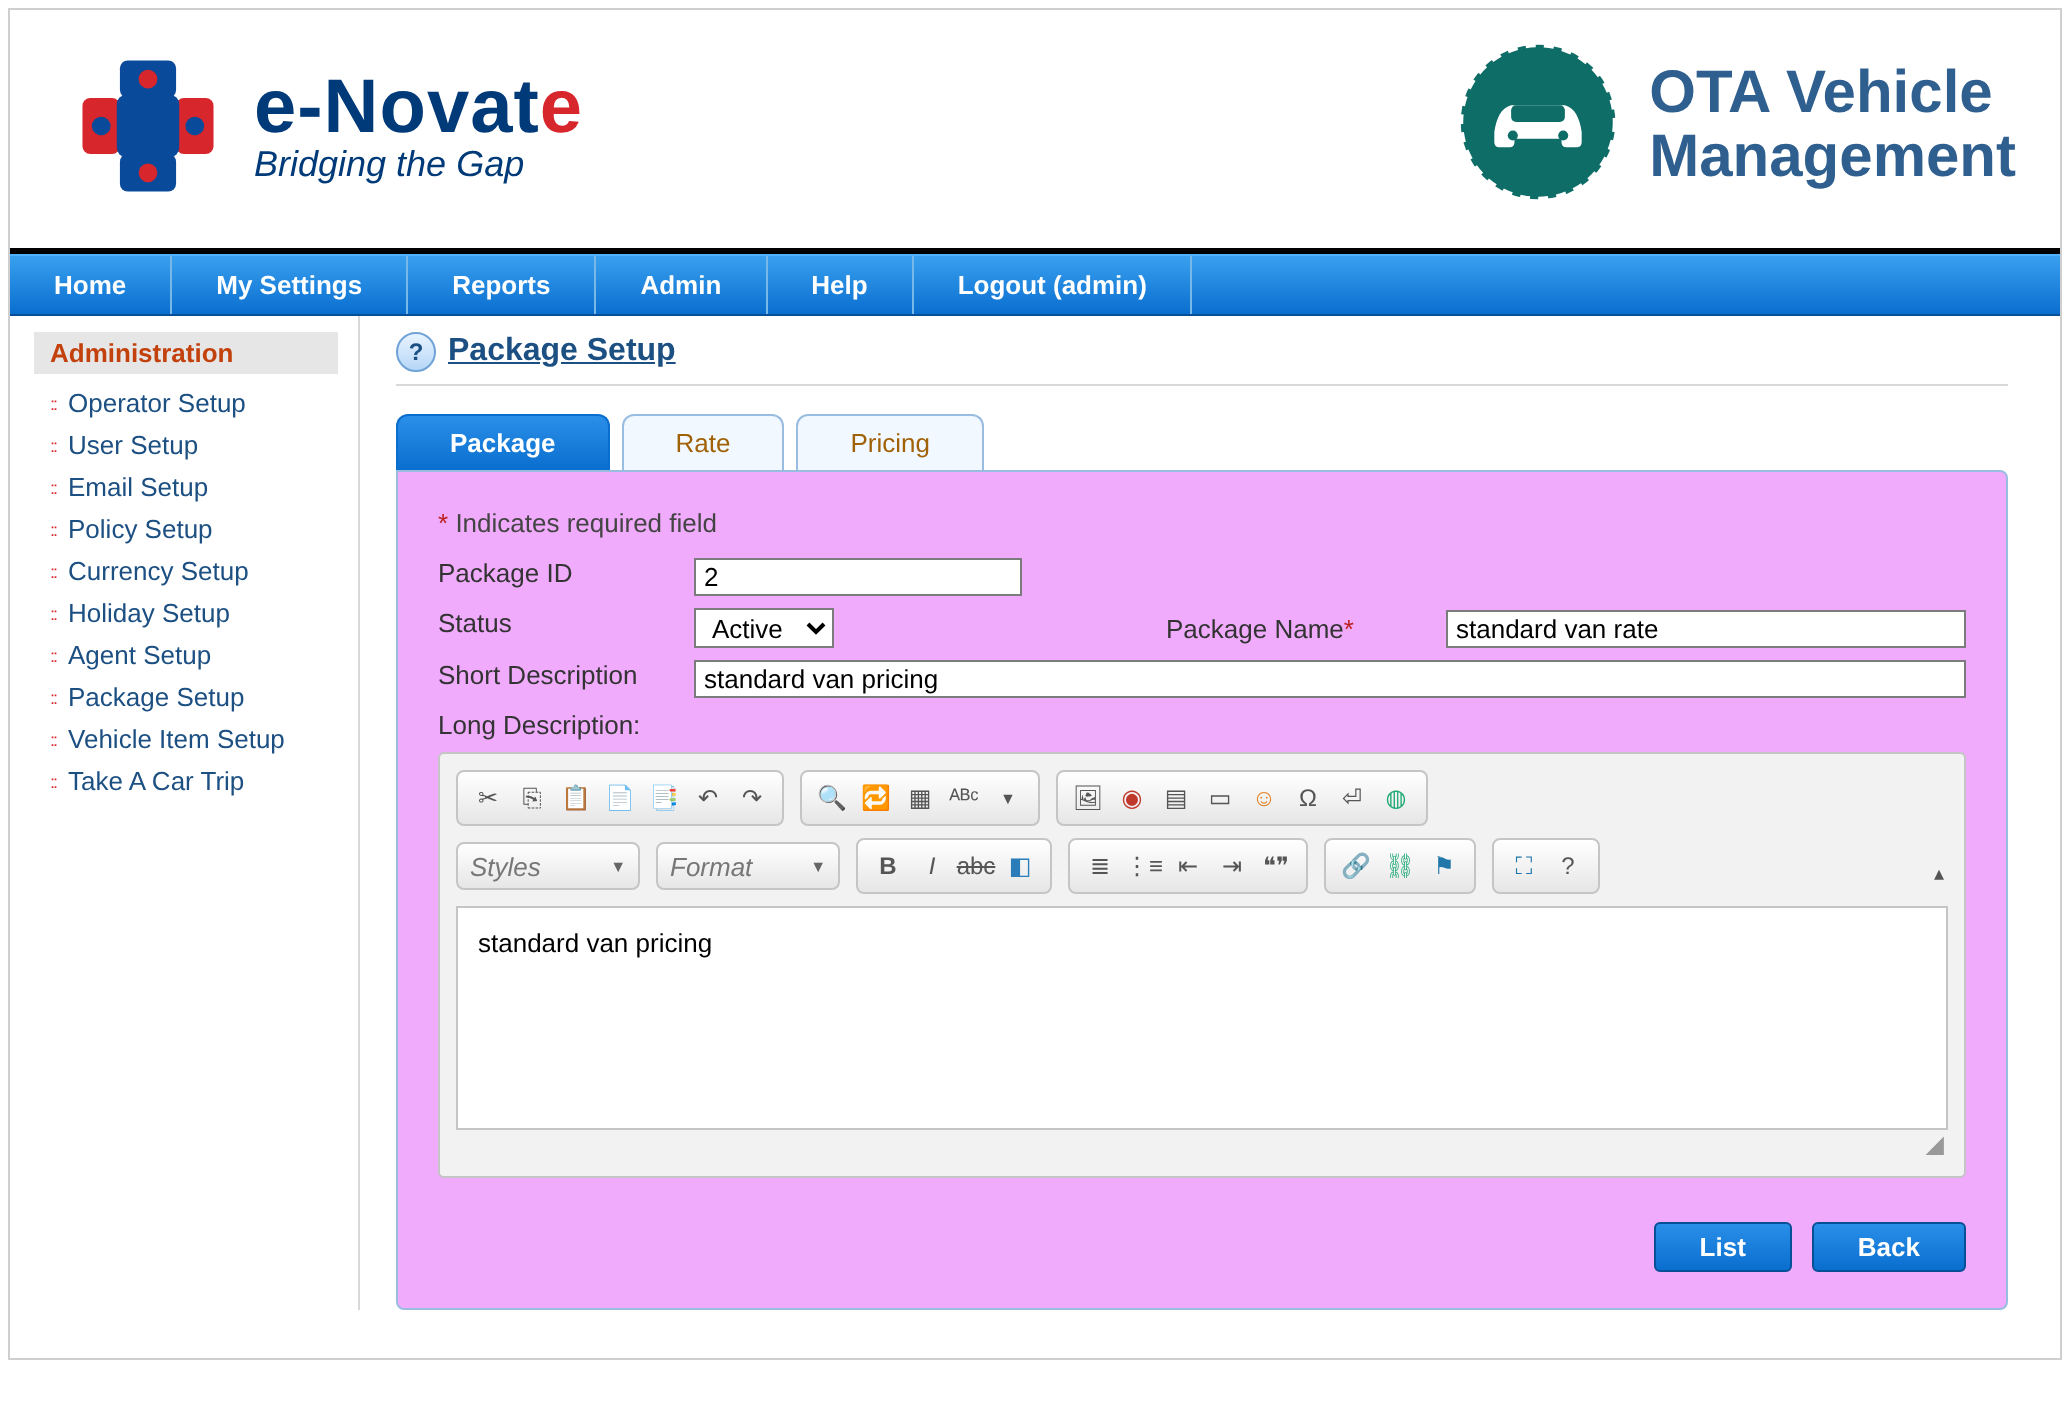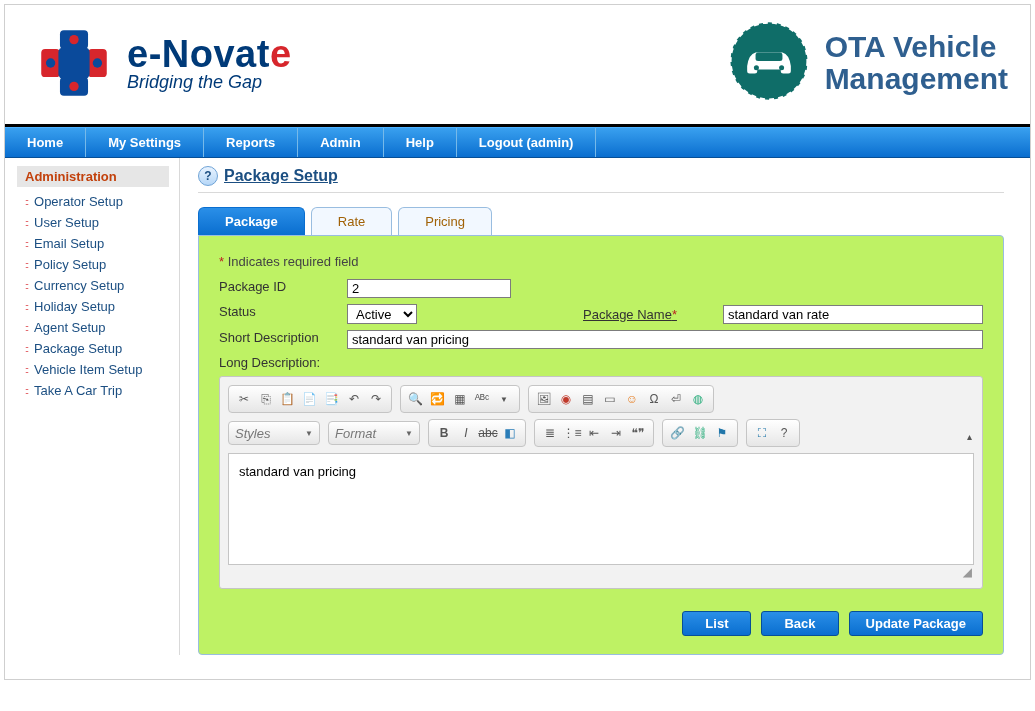--- a/index.html
+++ b/index.html
@@ -158,41 +158,40 @@
   }
   .tab.active {
     color: #fff;
     font-weight: bold;
     background: linear-gradient(#2a8fe8, #0a6ecf);
     border-color: #0a6ecf;
   }
   .panel {
     border: 1px solid #99bde0;
     border-radius: 0 4px 4px 4px;
-    background: #bef264;
+    background: #f0abfc;
     padding: 18px 20px 18px 20px;
   }
   .req-note { color: #444; margin-bottom: 10px; }
   .req-note .star { color: #bb2222; }
   .form-row {
     display: flex;
     margin-bottom: 6px;
   }
   .form-row > label {
     width: 128px;
     color: #333;
   }
   .form-row.two-col .col2 {
     display: flex;
     align-items: center;
     margin-left: auto;
   }
   .form-row.two-col .col2 label {
     width: 140px;
-    text-decoration: underline;
   }
   .star { color: #bb2222; }
   input[type=text], select, textarea {
     font-family: Arial, Helvetica, sans-serif;
     font-size: 13px;
     border: 1px solid #7c7c7c;
     padding: 1px 4px;
     background: #fff;
   }
   .pkgid { width: 154px; }
@@ -516,19 +515,18 @@
 
           <span class="collapse-tri">▴</span>
 
           <textarea class="rte-area" style="">standard van pricing</textarea>
           <div class="rte-resize">◢</div>
         </div>
 
         <div class="btn-row">
           <button class="btn small">List</button>
           <button class="btn small">Back</button>
-          <button class="btn">Update Package</button>
         </div>
 
       </div>
     </div>
   </div>
 </div>
 
 </body></html>

